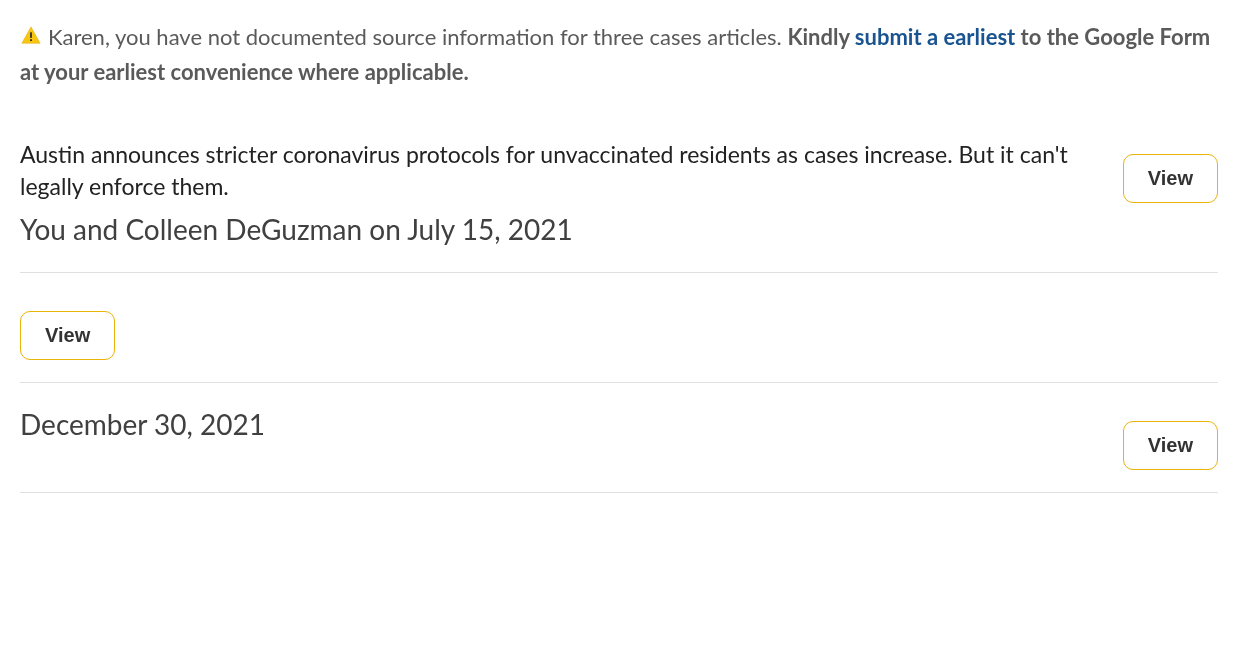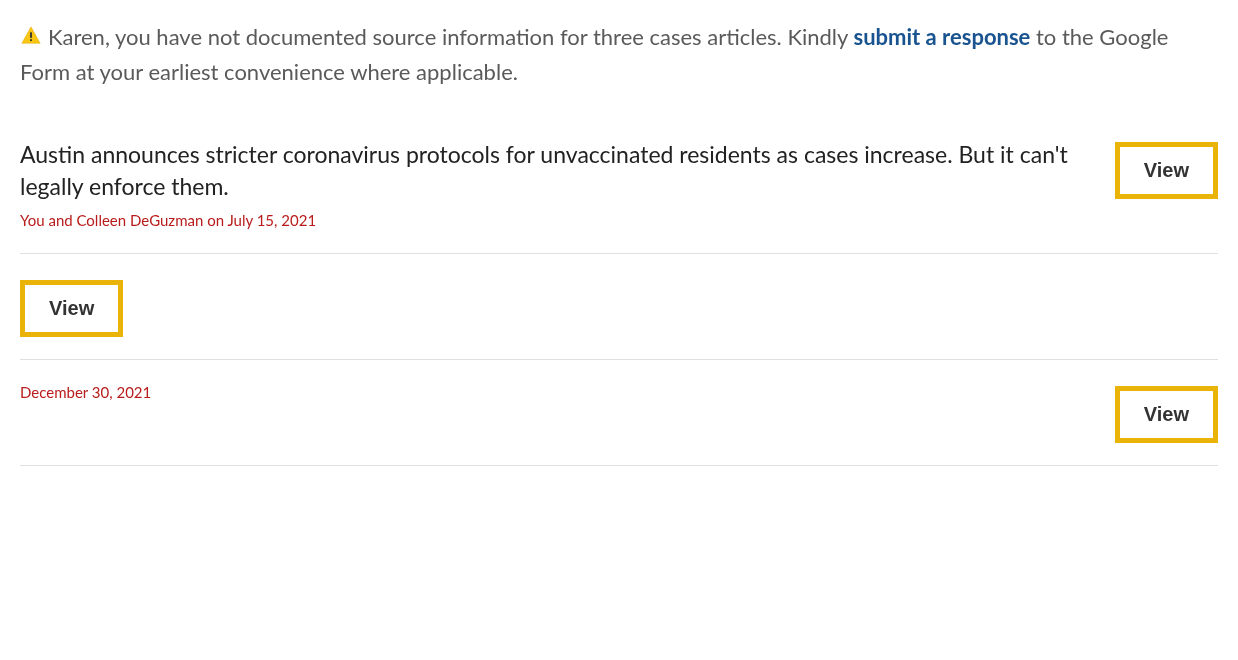--- a/index.html
+++ b/index.html
@@ -19,21 +19,21 @@
       line-height: 1.5;
       color: #5a5a5a;
       margin-bottom: 28px;
     }
     .alert-icon {
       display: inline-block;
       vertical-align: -2px;
       margin-right: 6px;
     }
     .alert-bold {
-      font-weight: 400;
+      font-weight: 700;
     }
     .alert-link {
       color: #1a5490;
       font-weight: 700;
       text-decoration: none;
     }
     .article {
       display: flex;
       align-items: flex-start;
       justify-content: space-between;
@@ -45,52 +45,52 @@
       flex: 1;
     }
     .article-title {
       font-size: 23px;
       font-weight: 400;
       color: #222;
       line-height: 1.4;
       margin-bottom: 8px;
     }
     .article-meta {
-      font-size: 15px;
-      color: #b91c1c;
+      font-size: 28px;
+      color: #404040;
       line-height: 1.4;
     }
     .view-button {
       background: #ffffff;
-      border: 5px solid #eab308;
-      border-radius: 0;
+      border: 1px solid #eab308;
+      border-radius: 10px;
       padding: 12px 24px;
       font-size: 20px;
       font-weight: 700;
       color: #333;
       cursor: pointer;
       flex-shrink: 0;
-      margin-top: 4px;
+      margin-top: 16px;
     }
     .warning-triangle {
       width: 22px;
       height: 22px;
     }
   </style>
 </head>
 <body>
 
 <div class="alert">
   <span class="alert-icon">
     <svg class="warning-triangle" viewBox="0 0 24 24">
       <path d="M12 2 L22 20 L2 20 Z" fill="#f9c513" stroke="#e0a800" stroke-width="0.5"></path>
       <rect x="11" y="8" width="2" height="6" fill="#333"></rect>
       <rect x="11" y="15.5" width="2" height="2" fill="#333"></rect>
     </svg>
-  </span><span>Karen, you have not documented source information for three cases articles. </span><span class="alert-bold">Kindly </span><a href="#" class="alert-link">submit a response</a><span class="alert-bold"> to the Google Form at your earliest convenience where applicable.</span>
+  </span><span>Karen, you have not documented source information for three cases articles. </span><span class="alert-bold">Kindly </span><a href="#" class="alert-link">submit a earliest</a><span class="alert-bold"> to the Google Form at your earliest convenience where applicable.</span>
 </div>
 
 <div class="article">
   <div class="article-content">
     <div class="article-title">Austin announces stricter coronavirus protocols for unvaccinated residents as cases increase. But it can't legally enforce them.</div>
     <div class="article-meta">You and Colleen DeGuzman on July 15, 2021</div>
   </div>
   <button class="view-button">View</button>
 </div>
 

